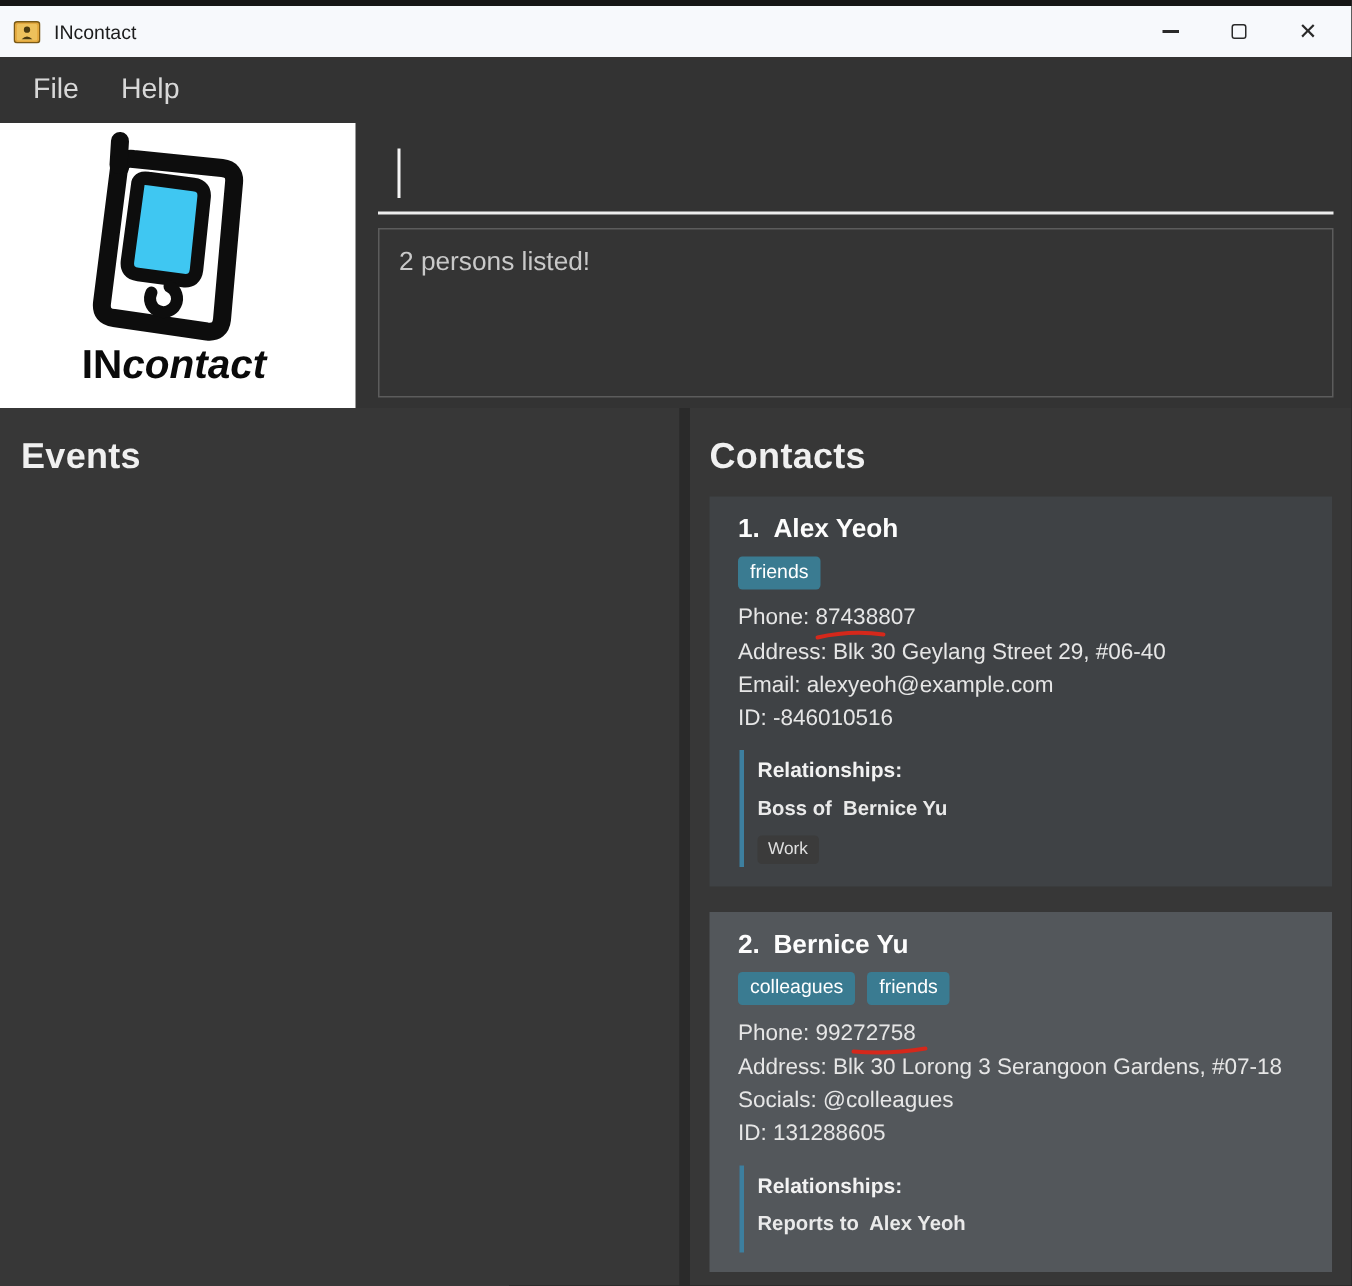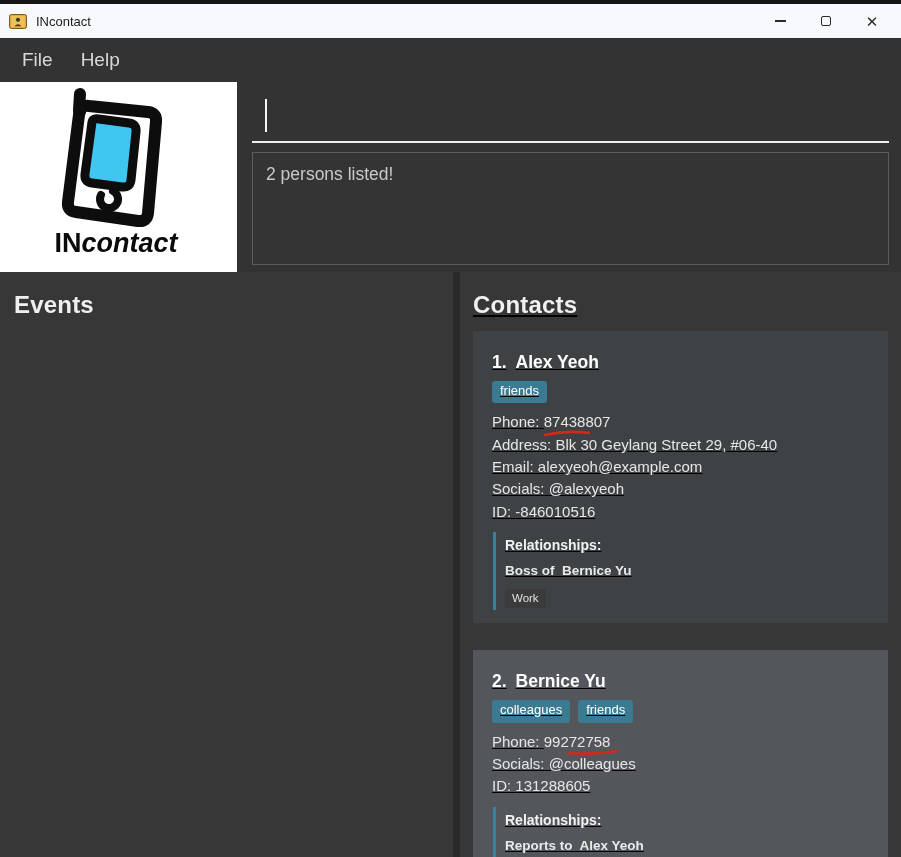--- a/index.html
+++ b/index.html
@@ -28,24 +28,24 @@
   .command-input-wrap { position: relative; height: 48px; border-bottom: 2px solid #ededed; margin-bottom: 9px; }
   .command-input { position: absolute; inset: 0; width: 100%; height: 100%; background: transparent; border: none; outline: none; color: #f0f0f0; font-size: 17px; font-family: "Liberation Sans", sans-serif; padding-left: 13px; }
   .caret { position: absolute; left: 13px; top: 4px; width: 2px; height: 33px; background: #f5f5f5; }
   .result-box { height: 113px; border: 1px solid #5c5c5c; background: #343434; padding: 11px 13px; font-size: 17.5px; color: #c9c9c9; }
 
   
   .main-section { display: flex; height: 585px; background: #2a2a2a; }
   .panel-title { font-size: 24px; font-weight: 600; color: #f0f0f0; letter-spacing: 0.2px; }
   .events-panel { width: 453px; background: #373737; padding: 19px 0 0 14px; }
   .v-divider { width: 7px; background: #2a2a2a; }
-  .contacts-panel { flex: 1; background: #373737; padding: 19px 13px 0 13px; overflow: hidden; text-decoration: underline; }
+  .contacts-panel { flex: 1; background: #373737; padding: 19px 13px 0 13px; overflow: hidden; }
   .cards { margin-top: 12px; }
 
-  .card { padding: 21px 14px 13px 19px; margin-bottom: 27px; }
+  .card { padding: 11px 14px 13px 19px; margin-bottom: 17px; }
   .card-0 { background: #3f4245; }
   .card-1 { background: #53575b; }
   .card-name { font-size: 17.5px; font-weight: bold; color: #fdfdfd; margin-bottom: 8px; }
   .card-name .idx { margin-right: 9px; }
   .tag-row { display: flex; gap: 8px; margin-bottom: 8px; }
   .tag { background: var(--tag-bg, #3a7b91); color: #ffffff; font-size: 13px; padding: 2px 8px 4px; border-radius: 3px; line-height: 1.25; }
   .field-line { font-size: 15px; color: #e6e6e6; line-height: 22.4px; white-space: pre-wrap; }
   .phone-wrap { position: relative; display: inline-block; }
   .red-underline { position: absolute; bottom: -3px; height: 8px; pointer-events: none; }
   .red-underline.u0 { left: -1px; width: 48px; }
@@ -130,38 +130,38 @@
       <article class="card card-0">
         <div class="card-name"><span class="idx">1.</span><span>Alex Yeoh</span></div>
         <div class="tag-row">
           <span class="tag">friends</span>
         </div>
         <div class="field-line"><span>Phone:</span> <span class="phone-wrap"><span>87438807</span><svg class="red-underline u0" viewBox="0 0 48 8" preserveAspectRatio="none">
                 <path d="M2 6 Q 24 1 46 4"></path>
               </svg></span></div>
         <div class="field-line"><span>Address:</span> <span>Blk 30 Geylang Street 29, #06-40</span></div>
         <div class="field-line"><span>Email:</span> <span>alexyeoh@example.com</span></div>
-        <div class="field-line"><span>Socials:</span> <span>@alexyeoh</span></div>
         <div class="field-line"><span>ID:</span> <span>-846010516</span></div>
         <div class="rel-block">
           <div class="rel-heading">Relationships:</div>
           <div class="rel-entry">Boss of  Bernice Yu</div>
           <span class="rel-tag badged">Work</span>
         </div>
       </article>
 
       <article class="card card-1">
         <div class="card-name"><span class="idx">2.</span><span>Bernice Yu</span></div>
         <div class="tag-row">
           <span class="tag">colleagues</span>
           <span class="tag">friends</span>
         </div>
         <div class="field-line"><span>Phone:</span> <span class="phone-wrap"><span>99272758</span><svg class="red-underline u1" viewBox="0 0 52 8" preserveAspectRatio="none">
                 <path d="M2 5 Q 26 7 50 3"></path>
               </svg></span></div>
+        <div class="field-line"><span>Address:</span> <span>Blk 30 Lorong 3 Serangoon Gardens, #07-18</span></div>
         <div class="field-line"><span>Socials:</span> <span>@colleagues</span></div>
         <div class="field-line"><span>ID:</span> <span>131288605</span></div>
         <div class="rel-block">
           <div class="rel-heading">Relationships:</div>
           <div class="rel-entry">Reports to  Alex Yeoh</div>
 
         </div>
       </article>
 
     </div>

